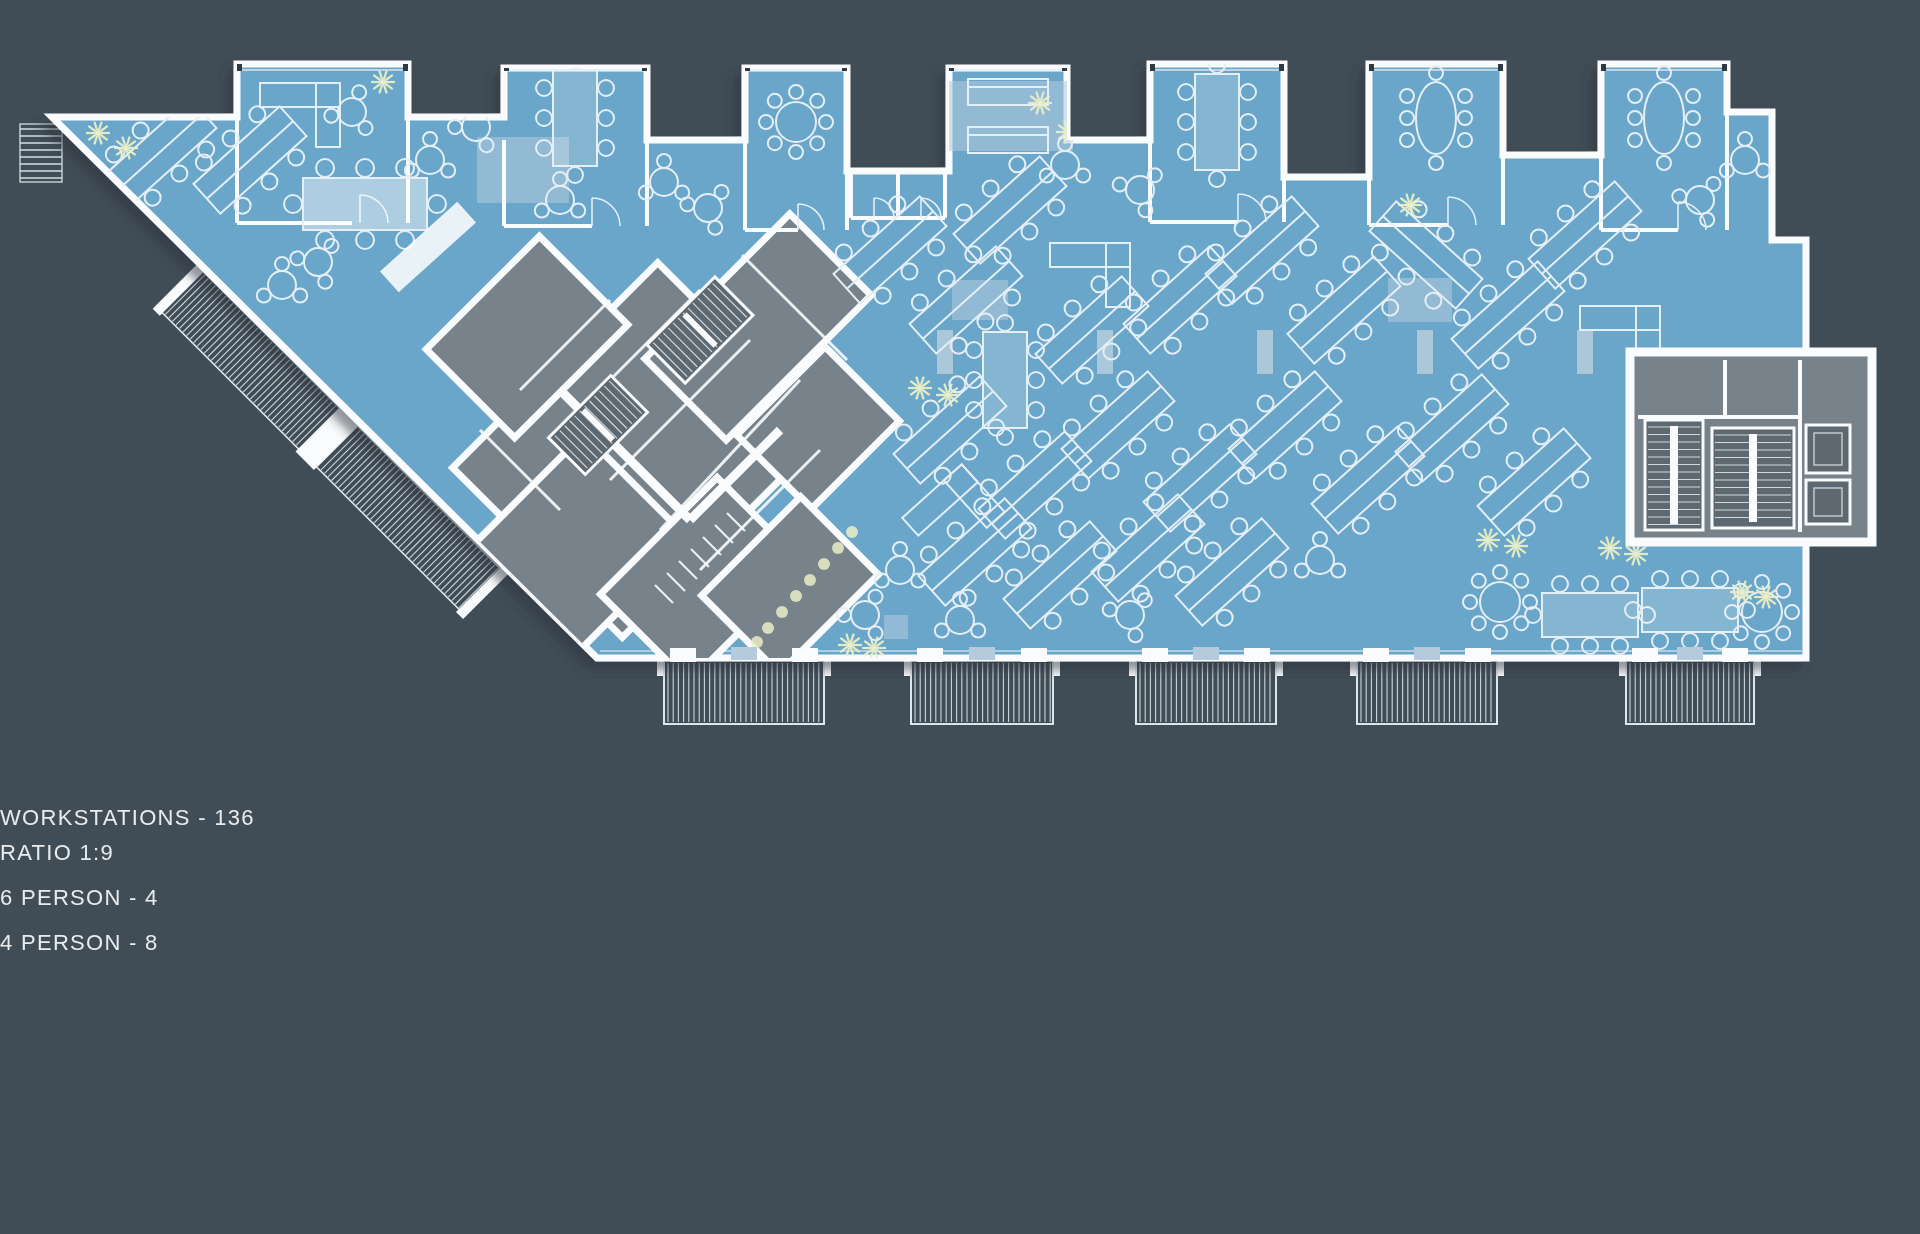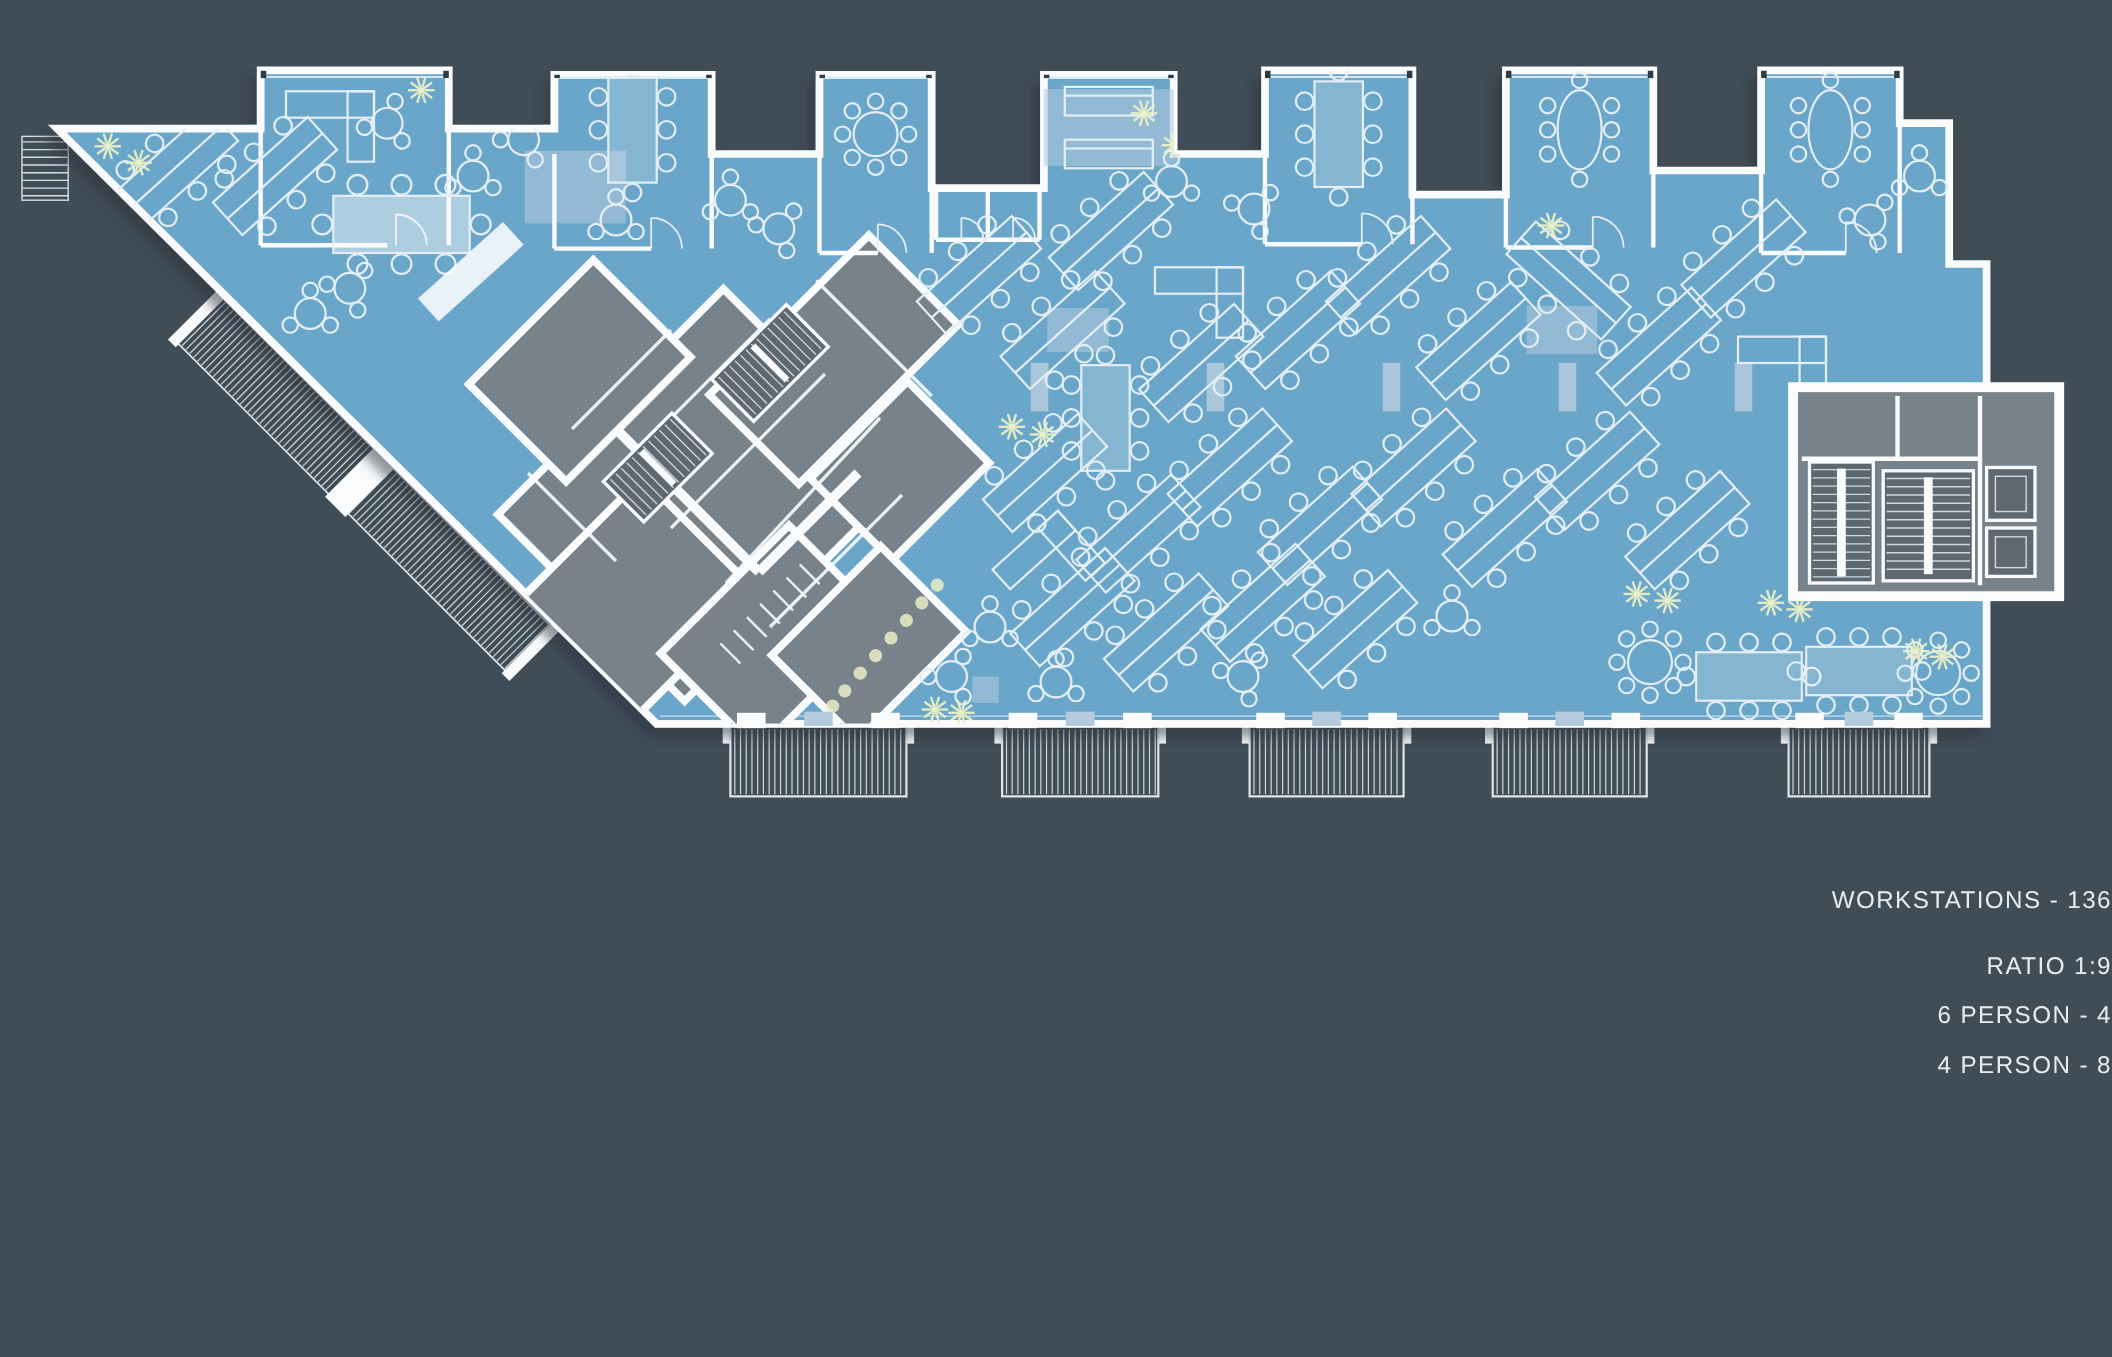--- a/index.html
+++ b/index.html
@@ -1,22 +1,22 @@
 <!DOCTYPE html>
 <html><head>
 <meta charset="utf-8">
 <style>
   html,body{margin:0;padding:0;background:#414D56;}
   .stage{position:relative;width:1920px;height:1234px;overflow:hidden;
          font-family:"Liberation Sans","DejaVu Sans",sans-serif;}
   #plan-svg{position:absolute;left:0;top:0;}
-  .stats{position:absolute;left:0;right:0;top:807px;text-align:right;
+  .stats{position:absolute;left:0;right:0;top:807px;text-align:left;
          font-size:22px;line-height:22px;letter-spacing:1.3px;font-weight:400;}
   .stats div{white-space:pre;}
-  .ratio-line{margin-top:38px;}
+  .ratio-line{margin-top:13px;}
   .rooms-label{margin-top:69px;}
   .room-line{margin-top:23px;}
 </style>
 </head>
 <body style="background: rgb(65, 77, 86);">
 
 <div class="stage">
   <svg id="plan-svg" width="1920" height="775" viewBox="0 0 1920 775">
       <defs>
         <filter id="bshadow" x="-10%" y="-10%" width="125%" height="125%">

